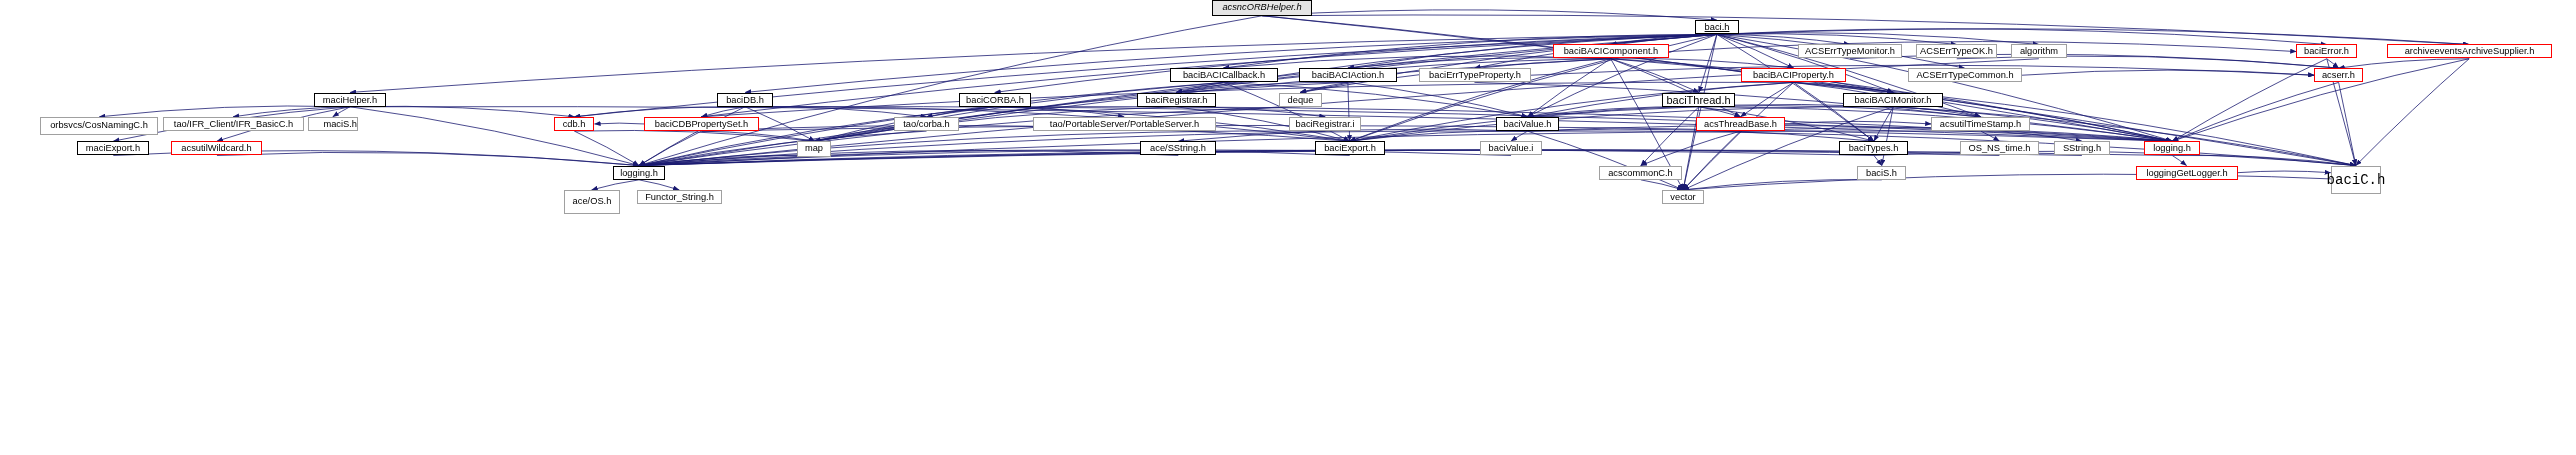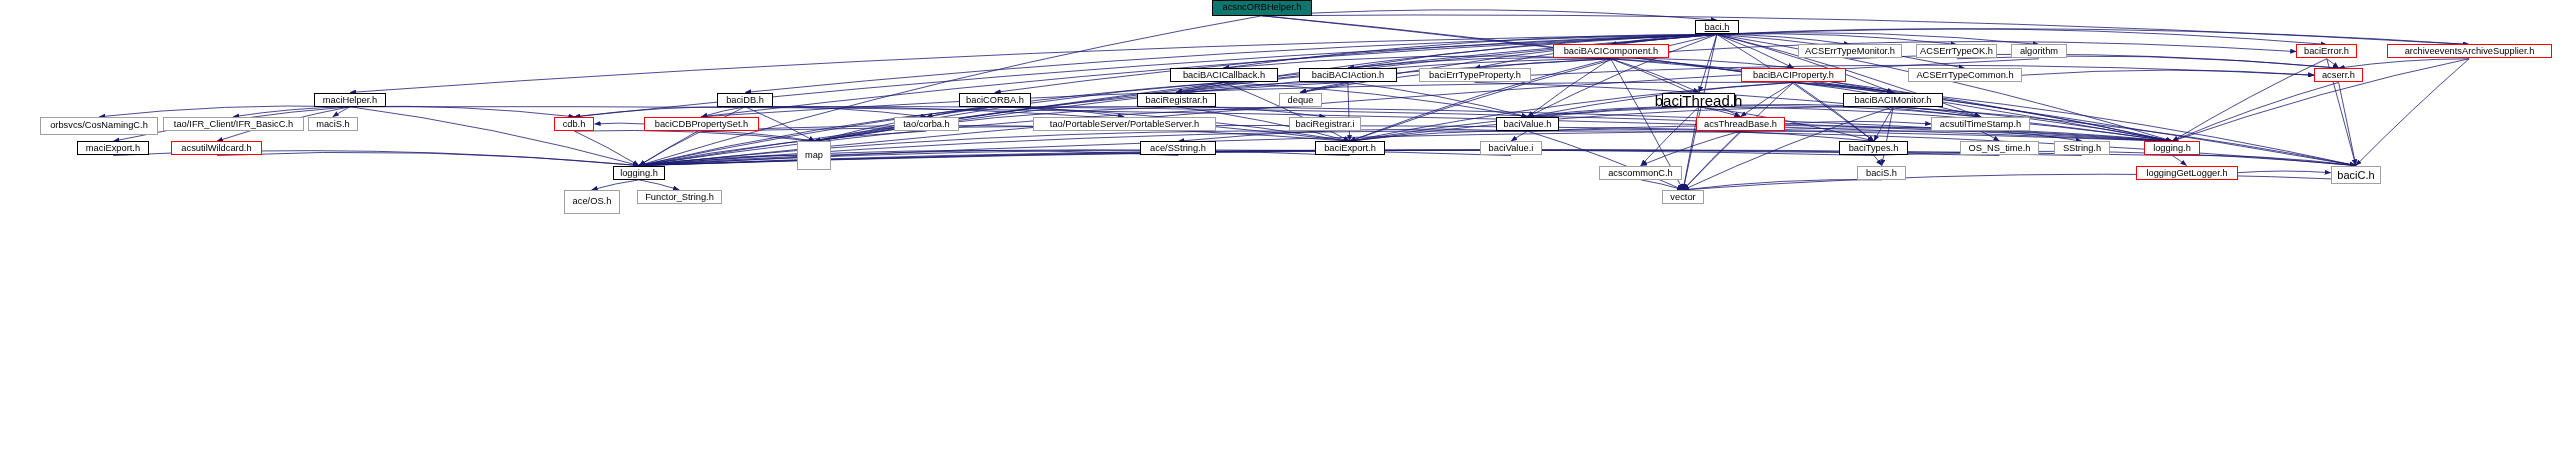--- a/index.html
+++ b/index.html
@@ -6,21 +6,21 @@
   #canvas{position:relative;width:2576px;height:455px;background:#ffffff;
           font-family:"Liberation Sans","DejaVu Sans",sans-serif;overflow:hidden;}
   #edges{position:absolute;left:0;top:0;width:2576px;height:455px;}
   .node{position:absolute;box-sizing:border-box;display:flex;align-items:center;
         justify-content:center;white-space:nowrap;background:#ffffff;
         color:#000000;letter-spacing:0px;}
   .node span{display:block;line-height:1;}
   .n-gray  {border:0.7px solid #a0a0a0;}
   .n-black {border:0.7px solid #000000;}
   .n-red   {border:0.7px solid #ff0000;}
-  .n-root  {border:0.7px solid #000000;background:#0f766e;}
+  .n-root  {border:0.7px solid #000000;background:#e5e5e5;font-style:italic;}
 </style>
 </head>
 <body>
 
 <div id="canvas">
   <svg id="edges" viewBox="0 0 3592 635" preserveAspectRatio="none">
     <defs>
       <marker id="ah" markerWidth="9" markerHeight="7" refX="8.5" refY="3.5" orient="auto" markerUnits="userSpaceOnUse">
         <path d="M0,0 L9,3.5 L0,7 z" fill="#191970"></path>
       </marker>
@@ -244,33 +244,33 @@
     </div>
     <div class="node n-black" style="left: 959px; top: 93px; width: 72px; height: 14.3px; font-size: 9.3px;">
       <span>baciCORBA.h</span>
     </div>
     <div class="node n-black" style="left: 1137px; top: 93px; width: 79px; height: 14.3px; font-size: 9.3px;">
       <span>baciRegistrar.h</span>
     </div>
     <div class="node n-gray" style="left: 1279px; top: 93px; width: 43px; height: 14.3px; font-size: 9.3px;">
       <span>deque</span>
     </div>
-    <div class="node n-black" style="left: 1662px; top: 93px; width: 73px; height: 14.3px; font-size: 15px;">
+    <div class="node n-black" style="left: 1662px; top: 93px; width: 73px; height: 14.3px; font-size: 11px;">
       <span>baciThread.h</span>
     </div>
     <div class="node n-black" style="left: 1843px; top: 93px; width: 100px; height: 14.3px; font-size: 9.3px;">
       <span>baciBACIMonitor.h</span>
     </div>
     <div class="node n-gray" style="left: 40px; top: 117px; width: 118px; height: 18px; font-size: 9.3px;">
       <span>orbsvcs/CosNamingC.h</span>
     </div>
     <div class="node n-gray" style="left: 163px; top: 117px; width: 141px; height: 14.3px; font-size: 9.3px;">
       <span>tao/IFR_Client/IFR_BasicC.h</span>
     </div>
-    <div class="node n-gray" style="left: 308px; top: 117px; width: 50px; height: 14.3px; font-size: 9.3px;">
+    <div class="node n-gray" style="left: 308px; top: 117px; width: 50px; height: 14.3px; font-size: 9.3px; justify-content: flex-end;">
       <span>maciS.h</span>
     </div>
     <div class="node n-red" style="left: 554px; top: 117px; width: 40px; height: 14.3px; font-size: 9.3px;">
       <span>cdb.h</span>
     </div>
     <div class="node n-red" style="left: 644px; top: 117px; width: 115px; height: 14.3px; font-size: 9.3px;">
       <span>baciCDBPropertySet.h</span>
     </div>
     <div class="node n-gray" style="left: 894px; top: 117px; width: 65px; height: 14.3px; font-size: 9.3px;">
       <span>tao/corba.h</span>
@@ -289,21 +289,21 @@
     </div>
     <div class="node n-gray" style="left: 1931px; top: 117px; width: 99px; height: 14.3px; font-size: 9.3px;">
       <span>acsutilTimeStamp.h</span>
     </div>
     <div class="node n-black" style="left: 77px; top: 141px; width: 72px; height: 14.3px; font-size: 9.3px;">
       <span>maciExport.h</span>
     </div>
     <div class="node n-red" style="left: 171px; top: 141px; width: 91px; height: 14.3px; font-size: 9.3px;">
       <span>acsutilWildcard.h</span>
     </div>
-    <div class="node n-gray" style="left: 797px; top: 141px; width: 34px; height: 29px; font-size: 9.3px;">
+    <div class="node n-gray" style="left: 797px; top: 141px; width: 34px; height: 16px; font-size: 9.3px;">
       <span>map</span>
     </div>
     <div class="node n-black" style="left: 1140px; top: 141px; width: 76px; height: 14.3px; font-size: 9.3px;">
       <span>ace/SString.h</span>
     </div>
     <div class="node n-black" style="left: 1315px; top: 141px; width: 70px; height: 14.3px; font-size: 9.3px;">
       <span>baciExport.h</span>
     </div>
     <div class="node n-gray" style="left: 1480px; top: 141px; width: 62px; height: 14.3px; font-size: 9.3px;">
       <span>baciValue.i</span>
@@ -322,21 +322,21 @@
     </div>
     <div class="node n-gray" style="left: 1599px; top: 166px; width: 83px; height: 14.3px; font-size: 9.3px;">
       <span>acscommonC.h</span>
     </div>
     <div class="node n-gray" style="left: 1857px; top: 166px; width: 49px; height: 14.3px; font-size: 9.3px;">
       <span>baciS.h</span>
     </div>
     <div class="node n-red" style="left: 2136px; top: 166px; width: 102px; height: 14.3px; font-size: 9.3px;">
       <span>loggingGetLogger.h</span>
     </div>
-    <div class="node n-gray" style="left: 2331px; top: 166px; width: 50px; height: 18px; font-size: 11px;">
+    <div class="node n-gray" style="left: 2331px; top: 166px; width: 50px; height: 28px; font-size: 14px; font-family: Liberation Mono, monospace;">
       <span>baciC.h</span>
     </div>
     <div class="node n-black" style="left: 613px; top: 166px; width: 52px; height: 14.3px; font-size: 9.3px;">
       <span>logging.h</span>
     </div>
     <div class="node n-gray" style="left: 564px; top: 190px; width: 56px; height: 24px; font-size: 9.3px;">
       <span>ace/OS.h</span>
     </div>
     <div class="node n-gray" style="left: 637px; top: 190px; width: 85px; height: 14.3px; font-size: 9.3px;">
       <span>Functor_String.h</span>

